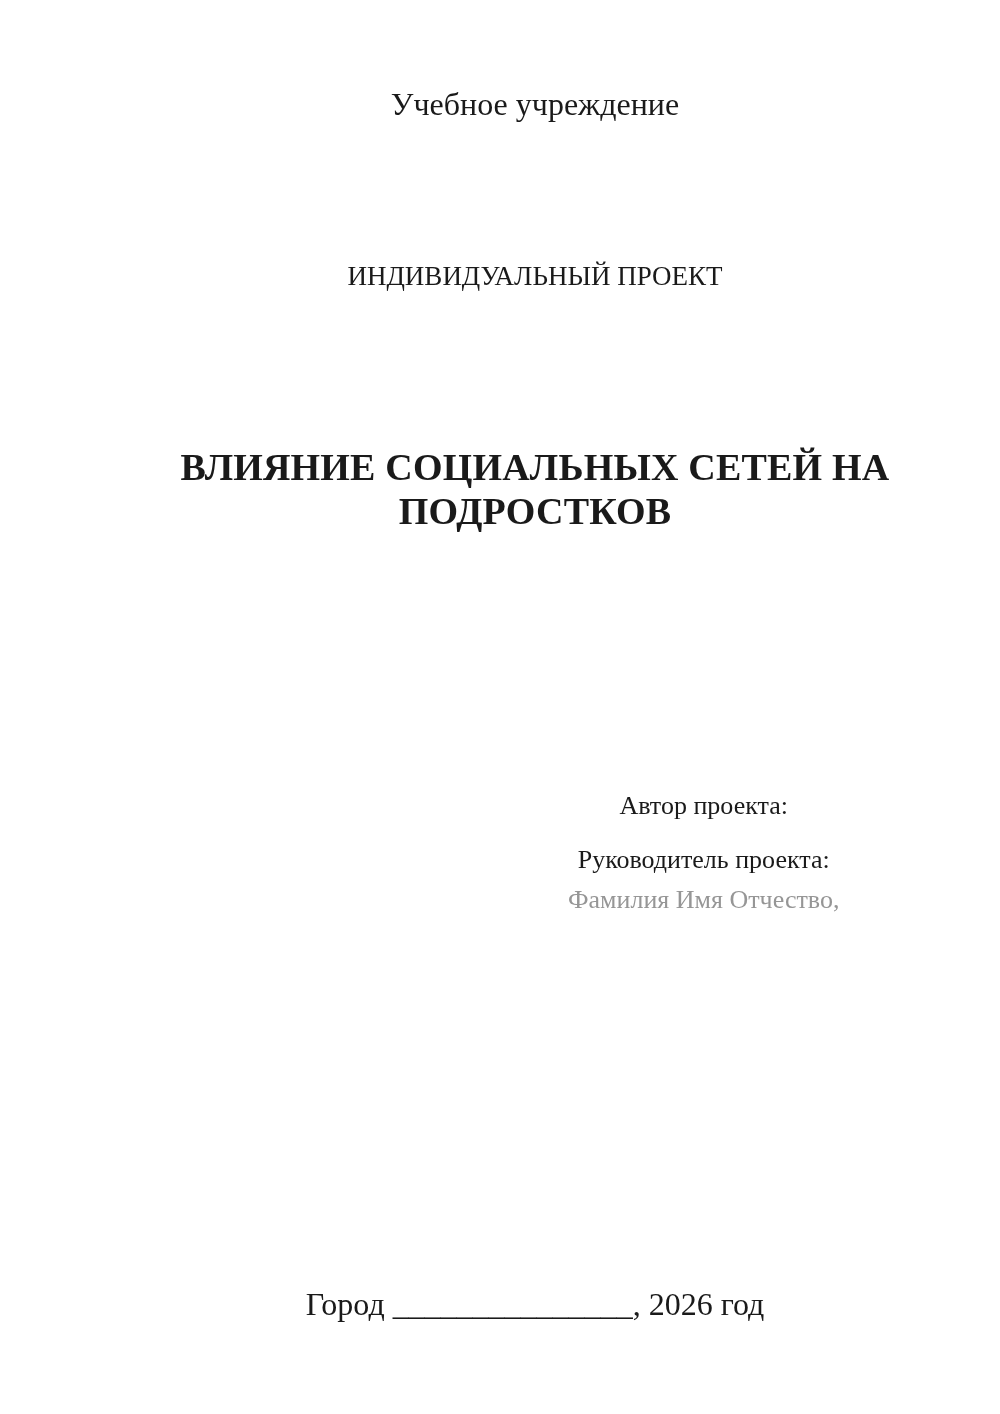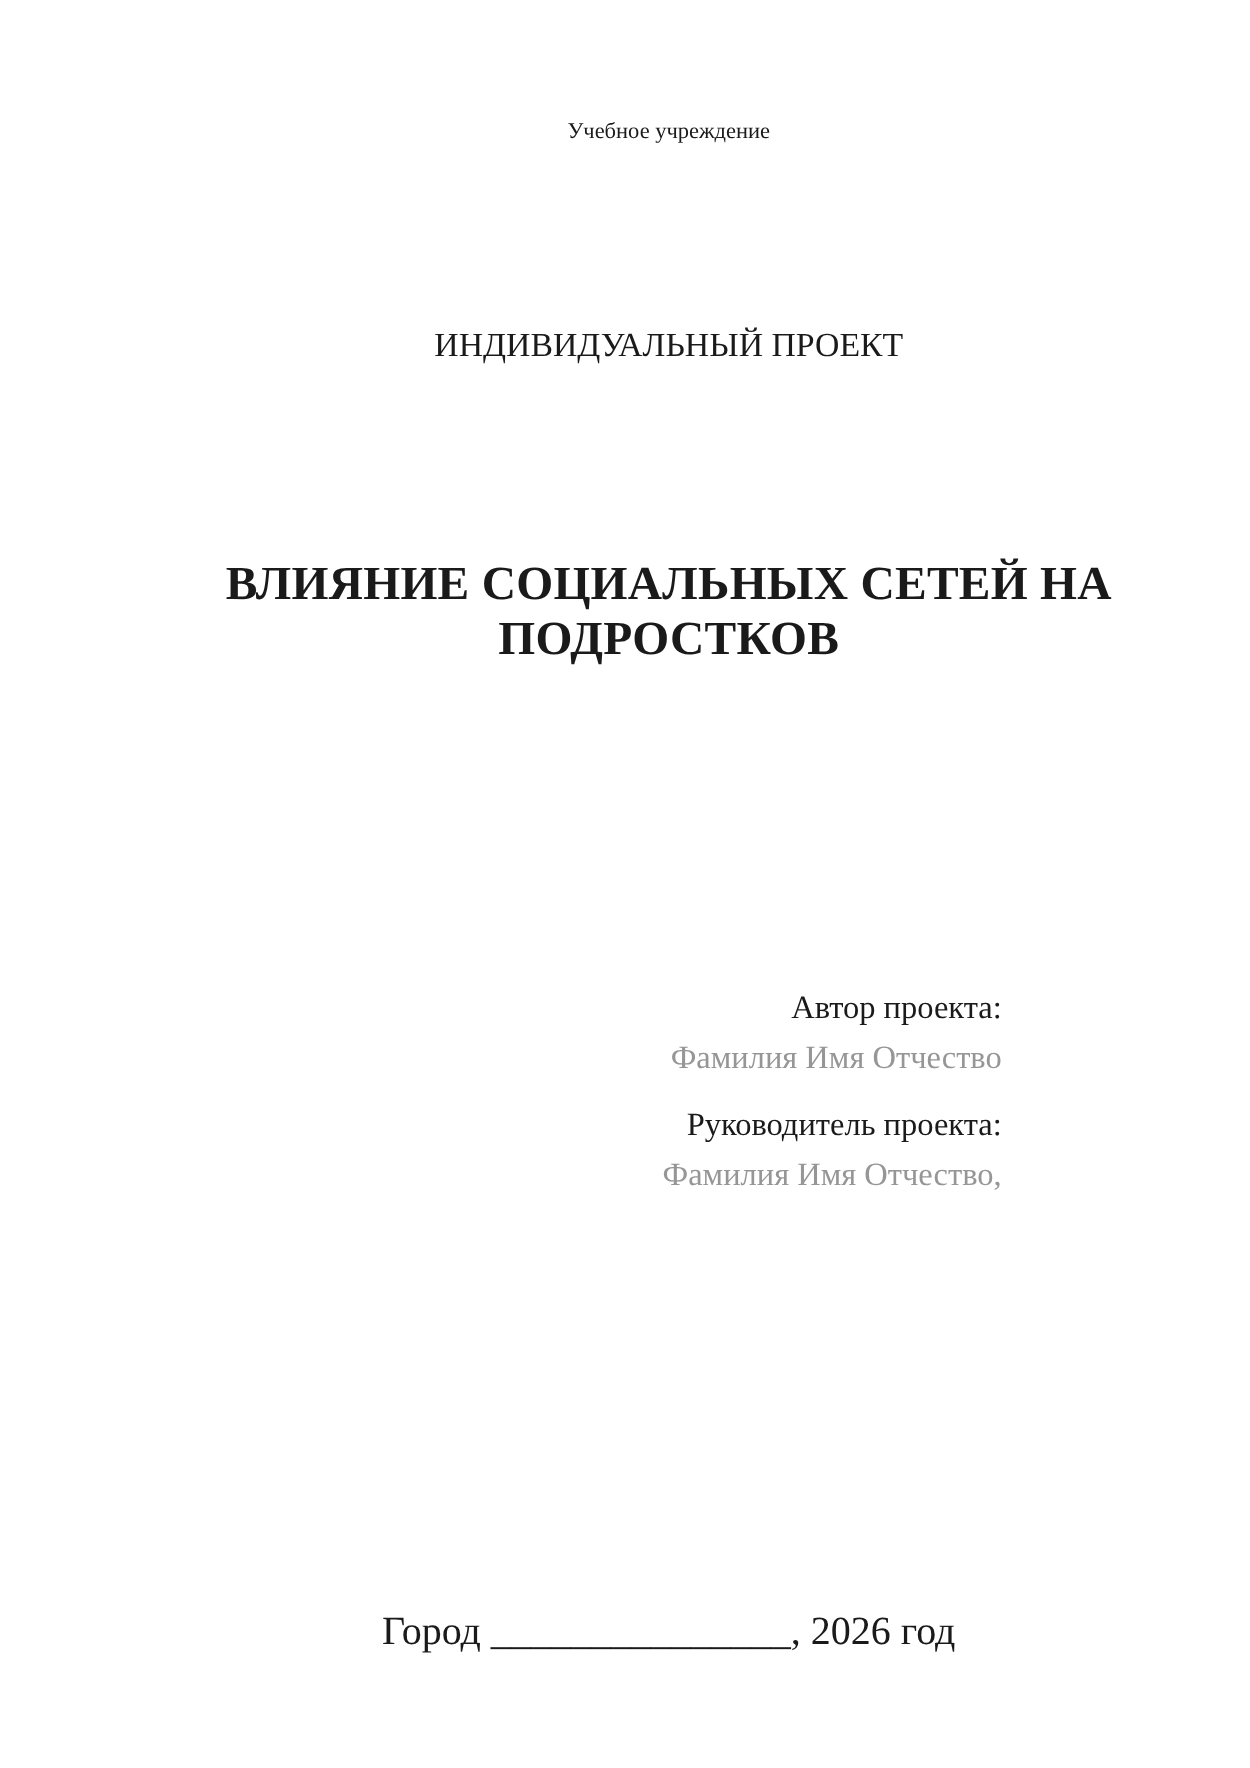--- a/index.html
+++ b/index.html
@@ -19,42 +19,42 @@
   }
   
   .centered {
     position: absolute;
     left: 85px;
     right: 15px;
     text-align: center;
   }
   .institution {
     top: 84px;
-    font-size: 18px;
+    font-size: 32px;
     line-height: 40px;
   }
   .project-type {
     top: 256px;
     font-size: 27px;
     font-weight: normal;
     line-height: 40px;
   }
   .main-title {
     top: 428px;
     margin: 17px;
     font-size: 38px;
     font-weight: bold;
     line-height: 1.16;
     letter-spacing: 0.2px;
   }
   .credits {
     position: absolute;
-    left: 530px;
+    left: 568px;
     top: 786px;
-    text-align: right;
+    text-align: center;
     font-size: 26px;
     line-height: 40px;
     white-space: nowrap;
   }
   .credits .label {
     color: var(--text-color, #1a1a1a);
   }
   .credits .label.supervisor {
     margin-top: 14px;
   }
@@ -73,20 +73,19 @@
 <div class="page">
 
   <div class="centered institution">Учебное учреждение</div>
 
   <div class="centered project-type">ИНДИВИДУАЛЬНЫЙ ПРОЕКТ</div>
 
   <h1 class="centered main-title">ВЛИЯНИЕ СОЦИАЛЬНЫХ СЕТЕЙ НА ПОДРОСТКОВ</h1>
 
   <div class="credits">
     <div class="label">Автор проекта:</div>
-    <div class="placeholder">Фамилия Имя Отчество</div>
     <div class="label supervisor">Руководитель проекта:</div>
     <div class="placeholder">Фамилия Имя Отчество,</div>
   </div>
 
   <div class="centered footer-line">Город _______________, 2026 год</div>
 
 </div>
 
 </body></html>

